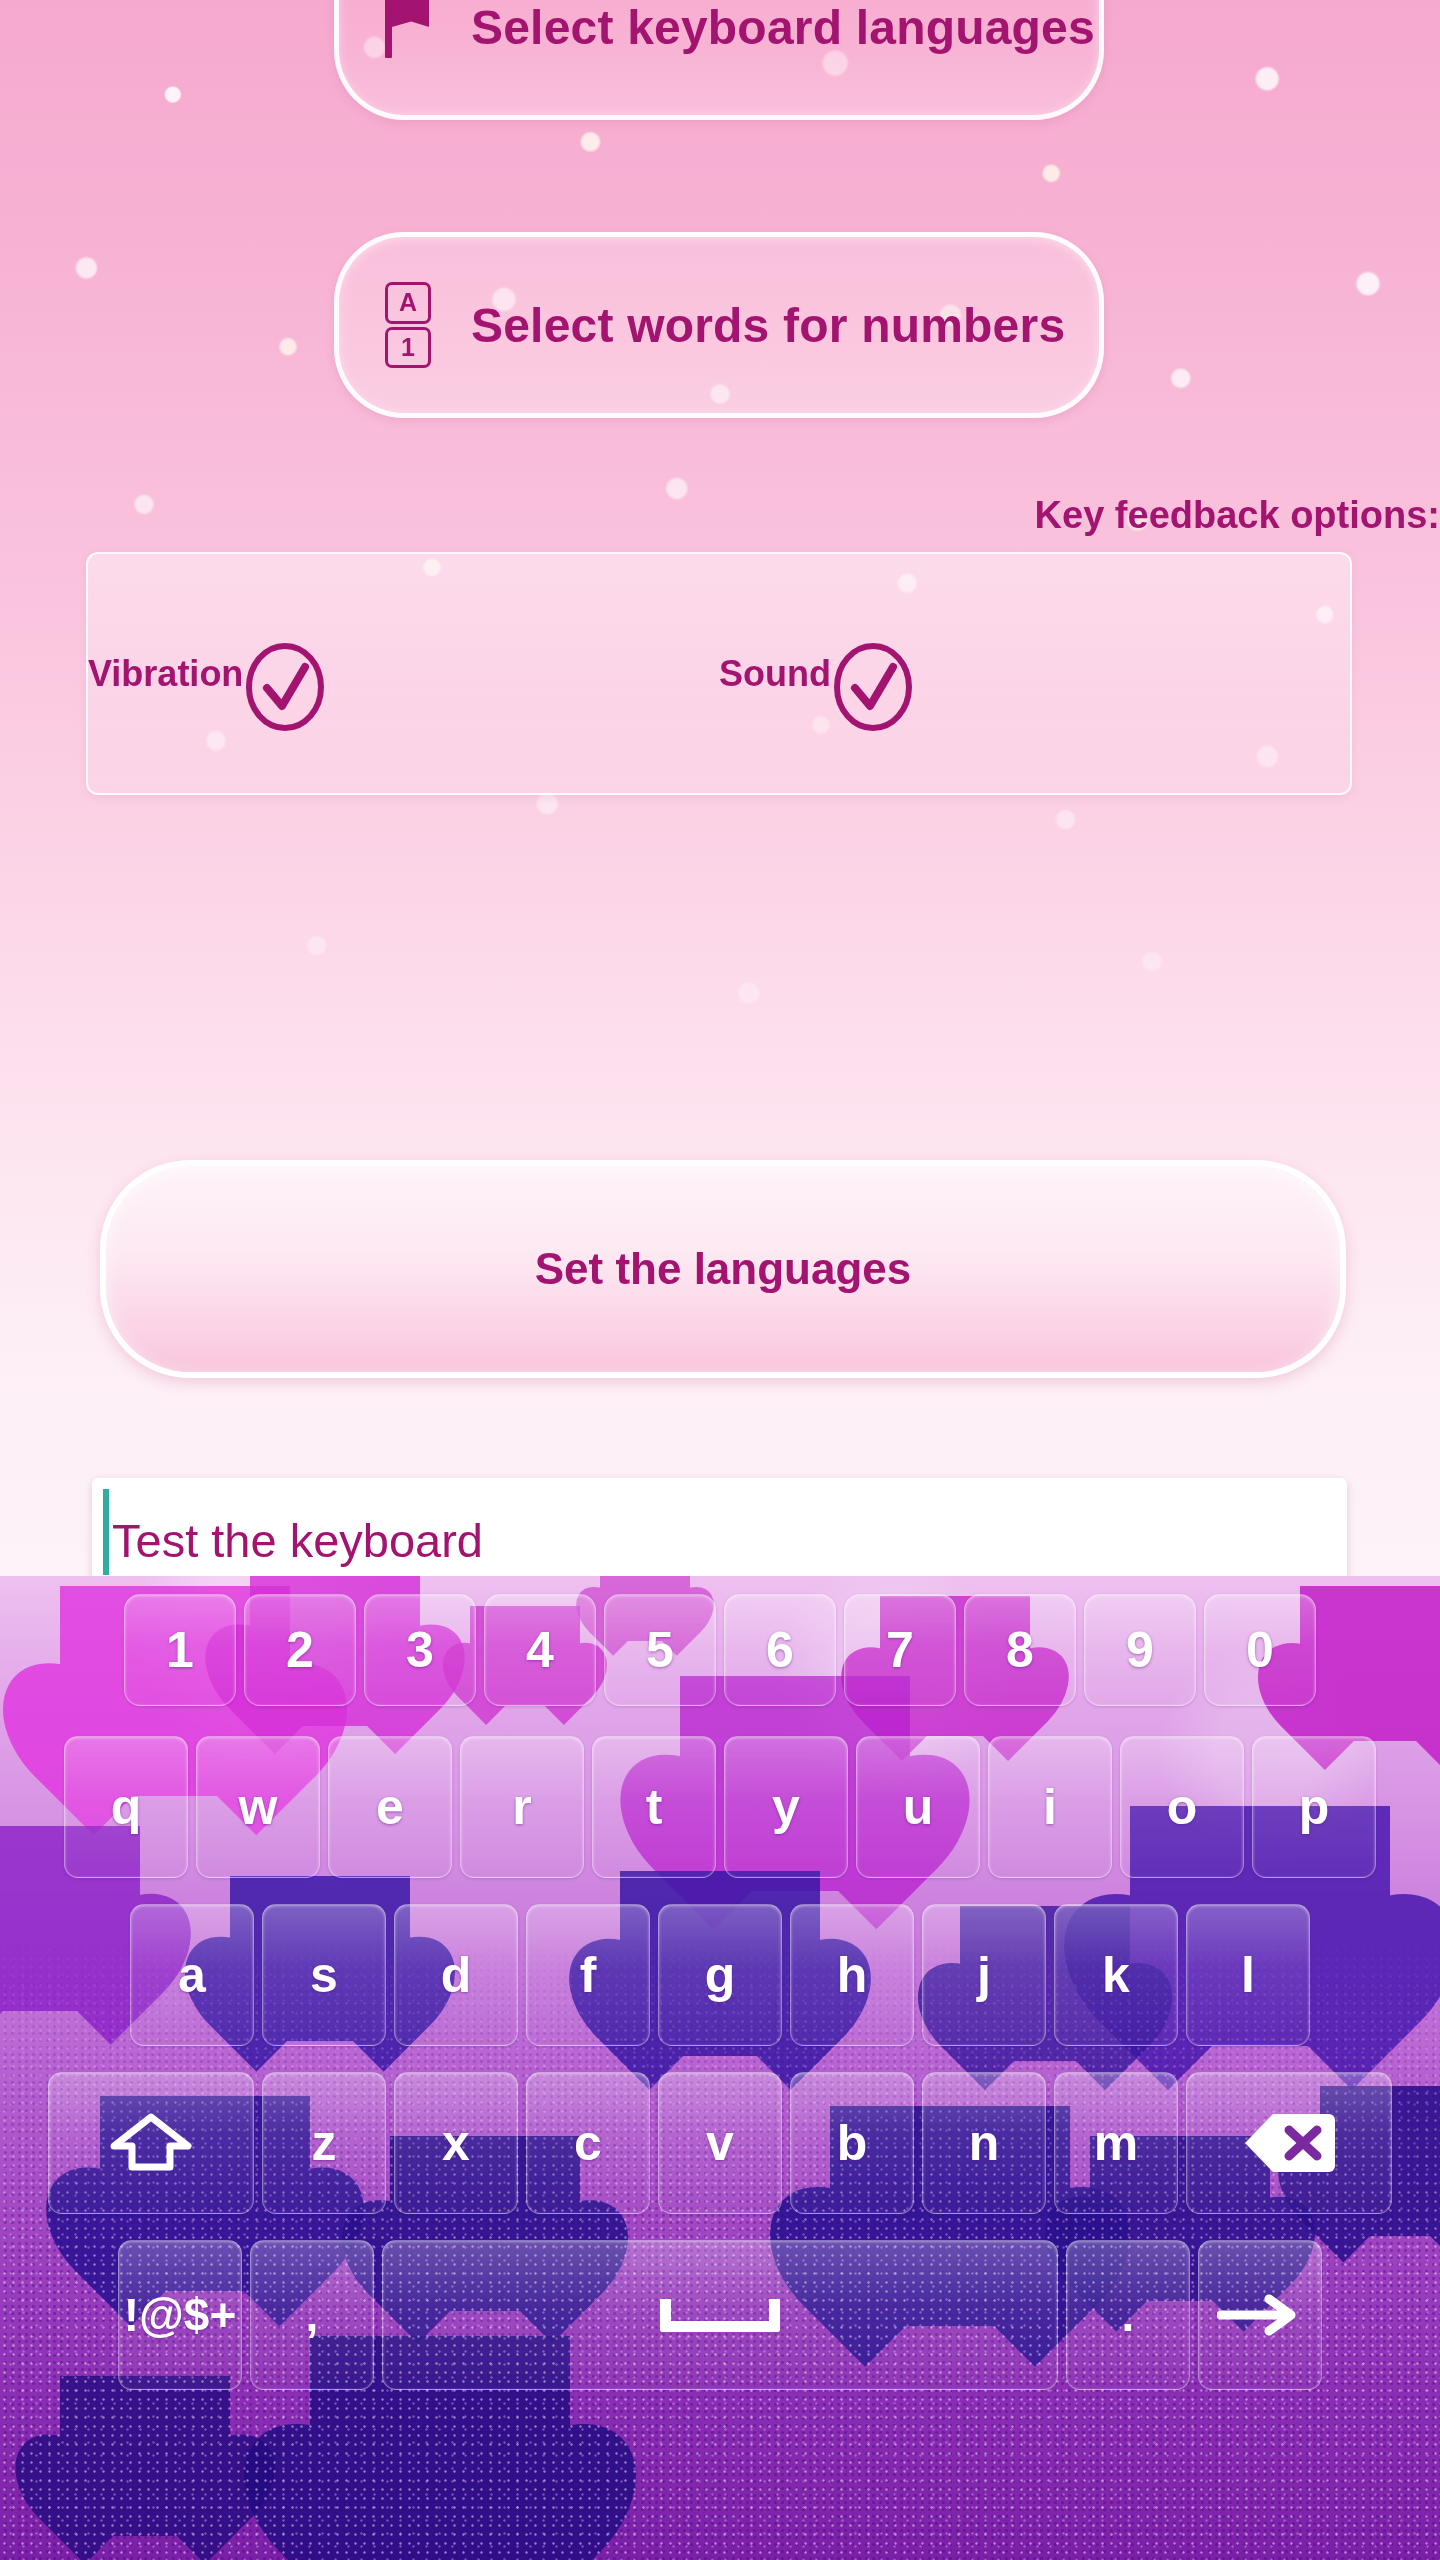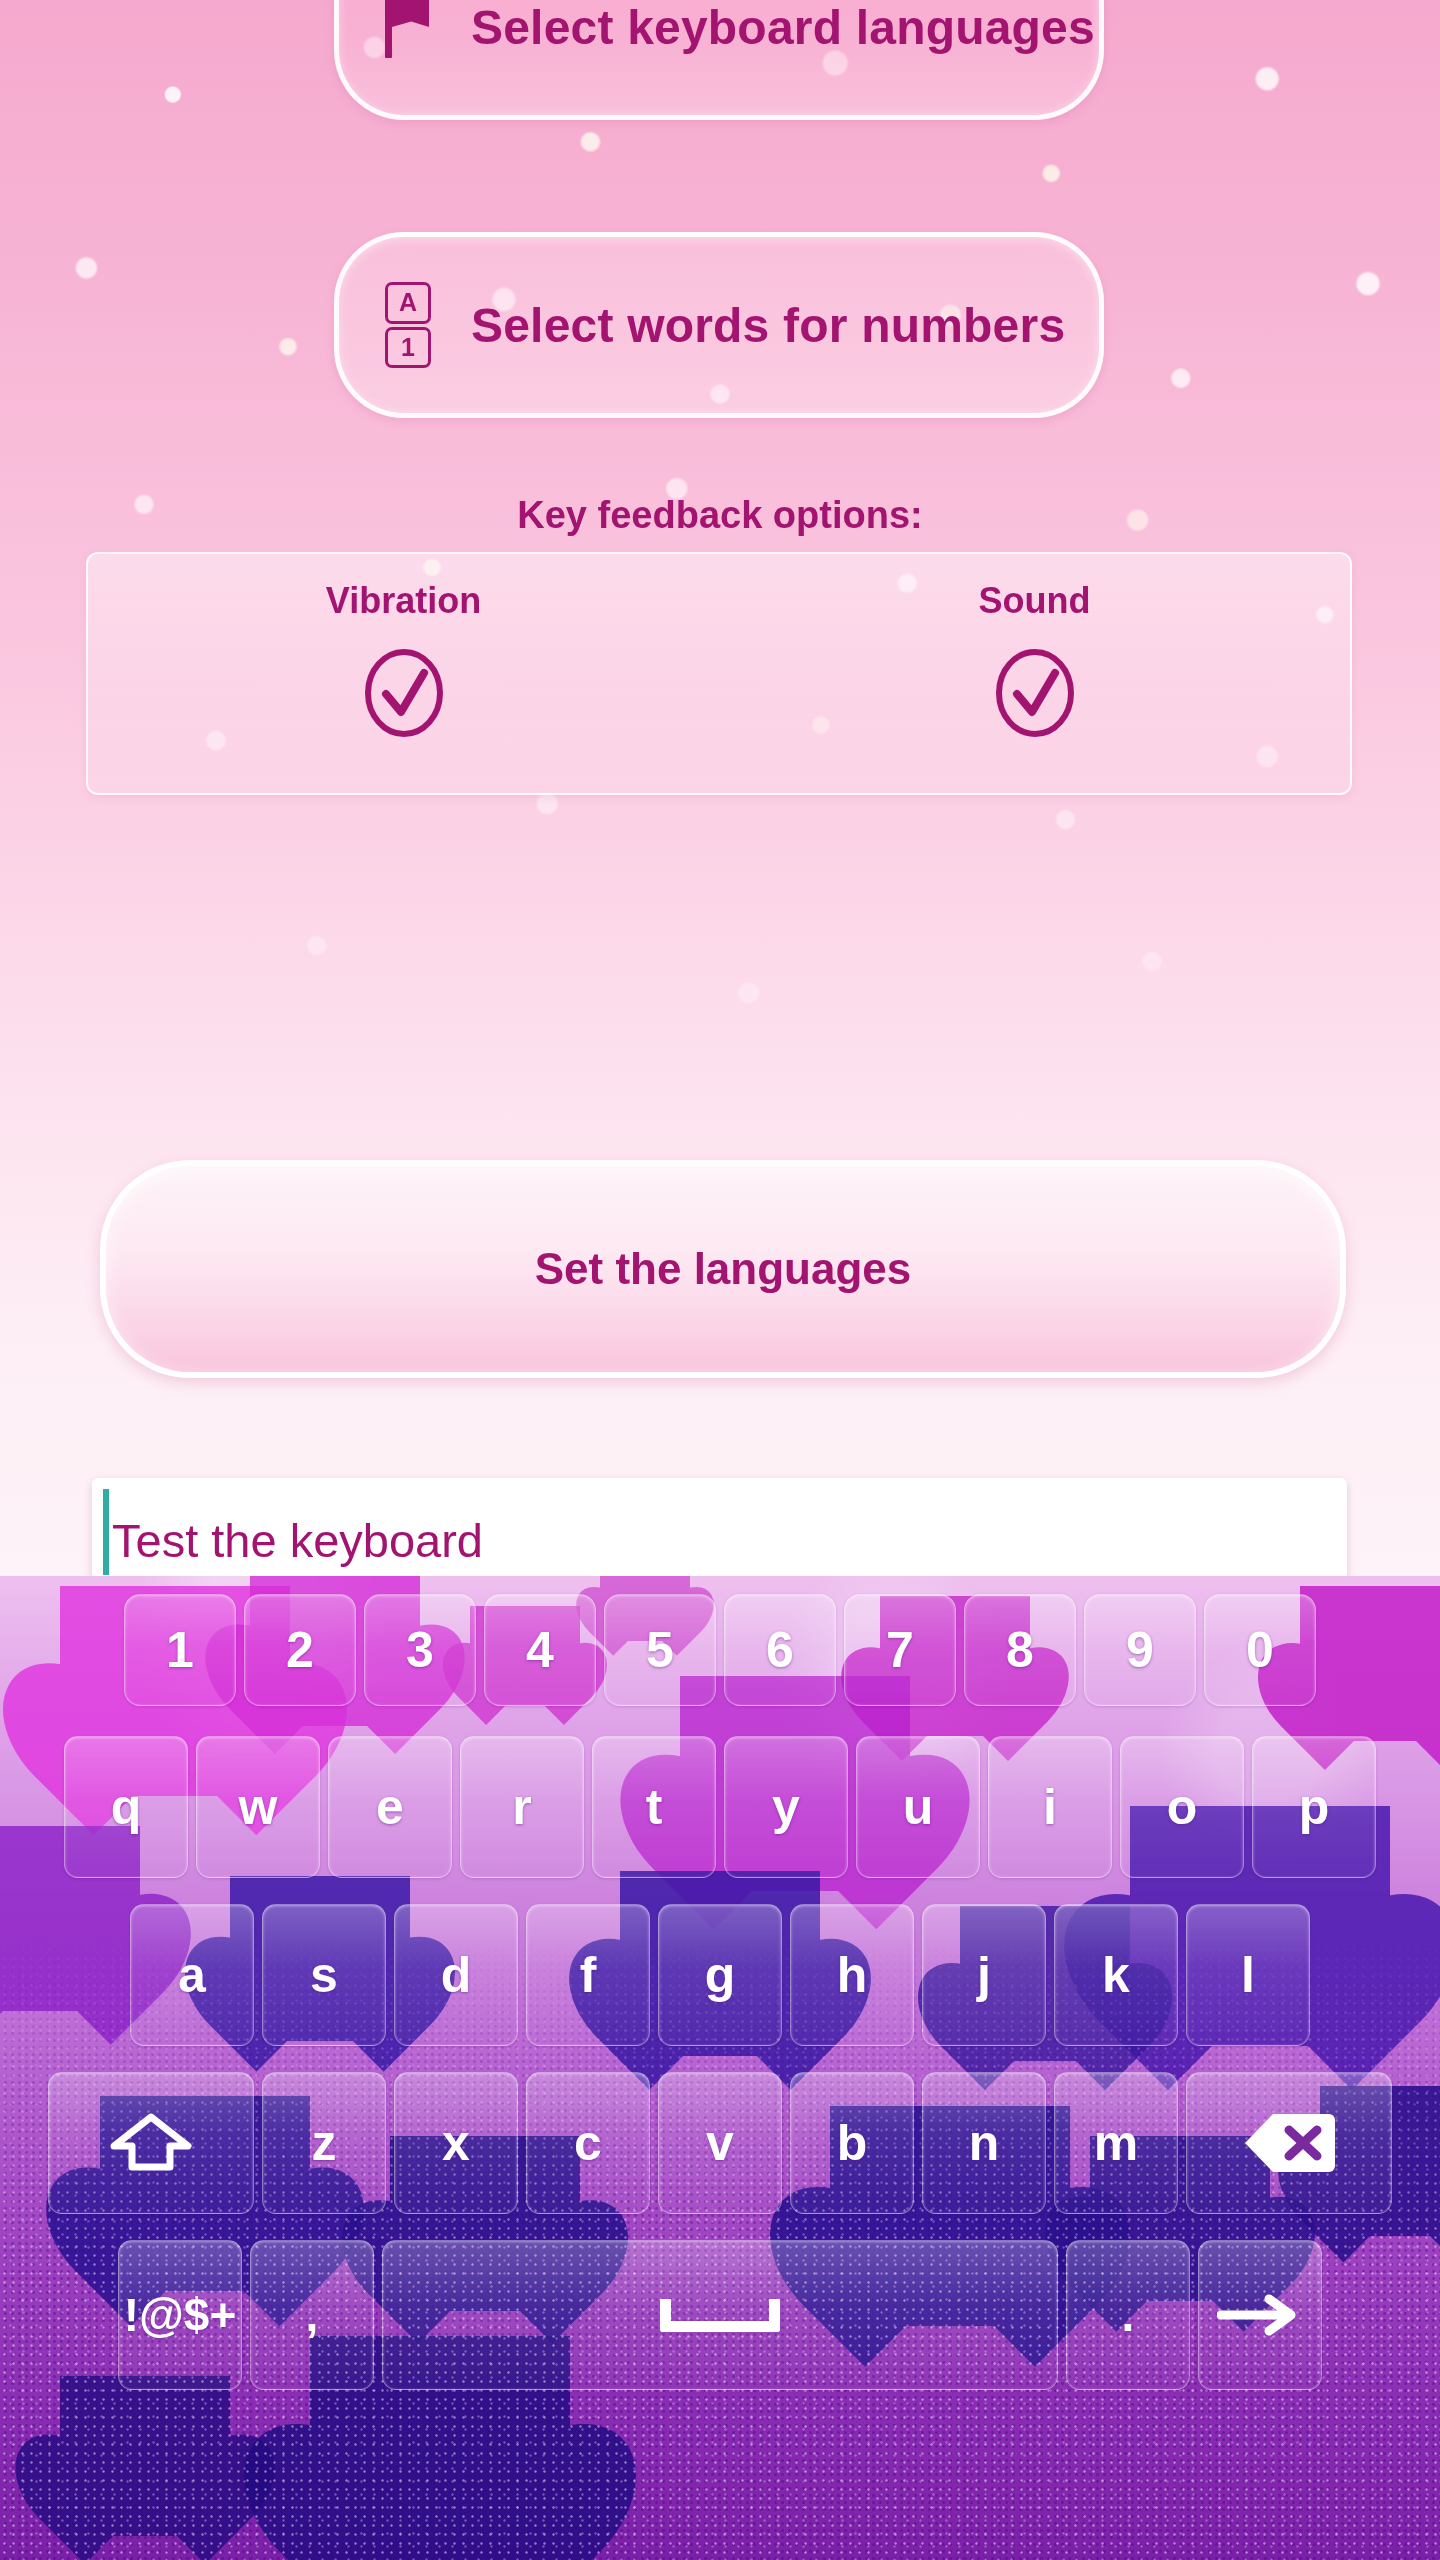--- a/index.html
+++ b/index.html
@@ -78,31 +78,31 @@
   
   .a1-ic{width:46px;height:86px;display:flex;flex-direction:column;gap:3px;}
   .a1-ic .cell{
     flex:1;border:3.5px solid #a31471;border-radius:7px;
     display:flex;align-items:center;justify-content:center;
     color:#a31471;font-size:25px;font-weight:bold;line-height:1;
   }
 
   
   .kf-title{
-    position:absolute;left:0;top:494px;width:1440px;text-align:center;
+    position:absolute;left:0;top:494px;width:1440px;text-align:right;
     color:#a31471;font-size:38px;font-weight:bold;
   }
   .kf-box{
     position:absolute;left:86px;top:552px;width:1266px;height:243px;
     border:2px solid rgba(255,255,255,.85);border-radius:12px;
     background:linear-gradient(180deg,rgba(255,255,255,.42) 0%,rgba(255,240,248,.3) 55%,rgba(255,230,243,.22) 100%);
     box-shadow:0 3px 8px rgba(214,120,170,.18);
     display:flex;box-sizing:border-box;padding-top:26px;
   }
-  .kf-col{flex:1;display:flex;flex-direction:column;align-items:center;}
+  .kf-col{flex:1;display:flex;flex-direction:row;align-items:center;}
   .kf-name{color:#a31471;font-size:36px;font-weight:bold;margin-bottom:26px;}
   .kf-check{width:84px;height:90px;}
 
   
   .bigbtn{
     position:absolute;left:100px;width:1246px;
     border:6px solid rgba(255,255,255,.95);border-radius:90px;
     display:flex;align-items:center;justify-content:center;
     color:#a31471;font-size:44px;font-weight:bold;text-align:center;line-height:1.28;
     box-shadow:0 5px 14px rgba(214,120,170,.3), inset 0 4px 18px rgba(255,255,255,.6);

